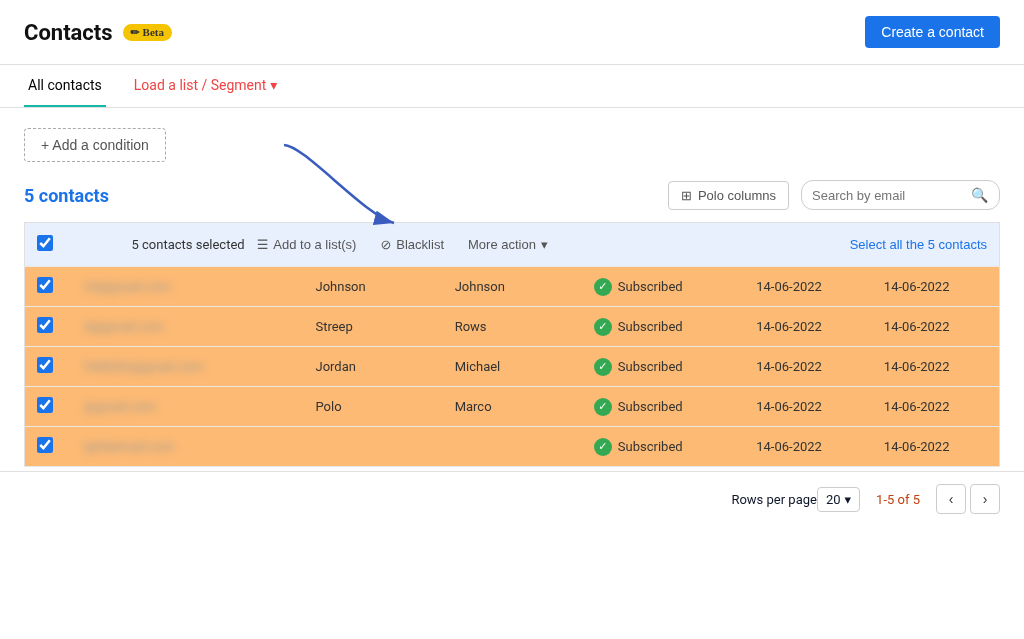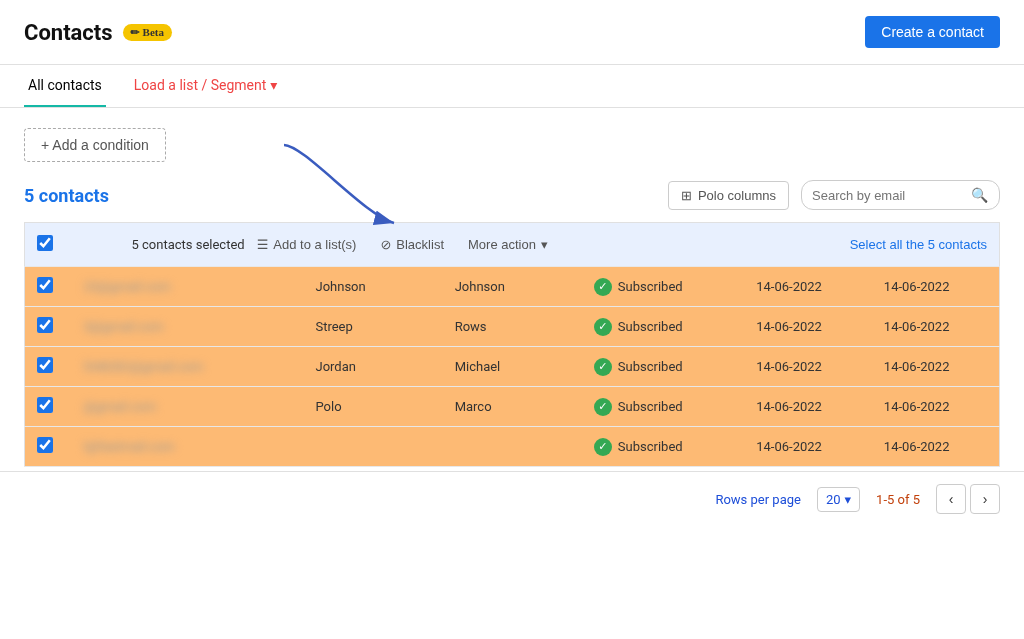--- a/index.html
+++ b/index.html
@@ -44,21 +44,21 @@
     .checkbox { width: 16px; height: 16px; accent-color: #1a73e8; cursor: pointer; }
 
     .status-badge { display: flex; align-items: center; gap: 6px; color: #333; }
     .status-icon { width: 18px; height: 18px; background: #34a853; border-radius: 50%; display: flex; align-items: center; justify-content: center; color: white; font-size: 11px; flex-shrink: 0; }
     .btn-bulk { background: none; border: none; color: #555; cursor: pointer; font-size: 13px; padding: 4px 12px; display: flex; align-items: center; gap: 5px; }
     .btn-select-all { background: none; border: none; color: #1a73e8; cursor: pointer; font-size: 13px; margin-left: auto; }
 
     .email-blur { filter: blur(4px); user-select: none; color: #999; }
 
     .footer { display: flex; align-items: center; justify-content: flex-end; padding: 12px 24px; gap: 16px; border-top: 1px solid #e0e0e0; margin-top: 4px; }
-    .rows-per-page { display: flex; align-items: center; gap: 16px; font-size: 13px; color: #1d4ed8; }
+    .rows-per-page { display: flex; align-items: center; gap: 0; font-size: 13px; color: #0f172a; }
     .rows-select { border: 1px solid #ccc; border-radius: 4px; padding: 4px 8px; font-size: 13px; cursor: pointer; display: flex; align-items: flex-end; gap: 4px; }
     .pagination-info { font-size: 13px; color: #c2410c; }
     .pagination-btns { display: flex; gap: 4px; }
     .btn-page { background: #fff; border: 1px solid #ccc; width: 30px; height: 30px; border-radius: 4px; cursor: pointer; display: flex; align-items: center; justify-content: center; color: #333; font-size: 14px; }
   </style>
 </head>
 <body>
 
 <div class="header">
   <div class="header-left">

